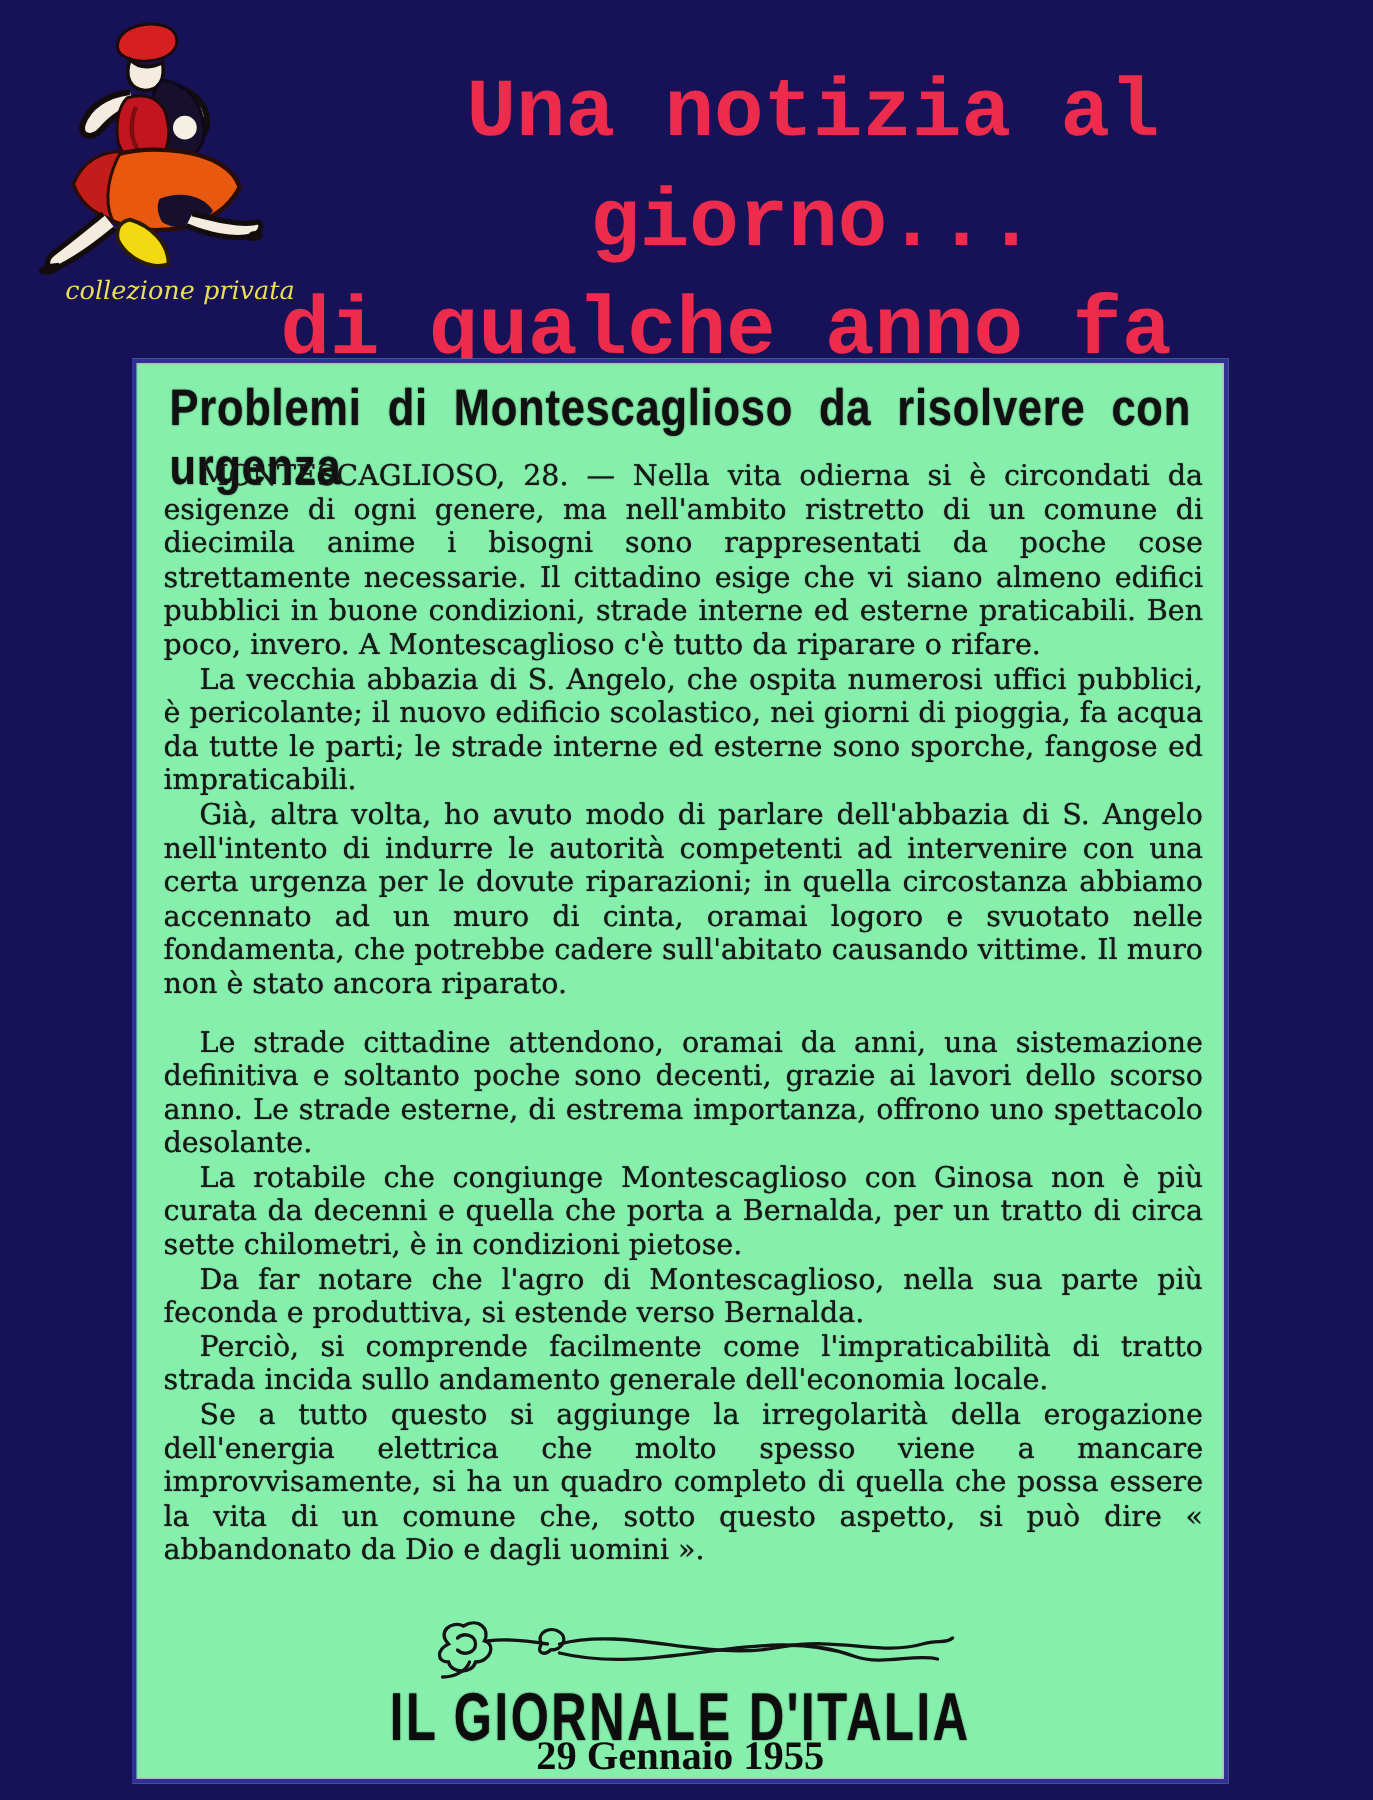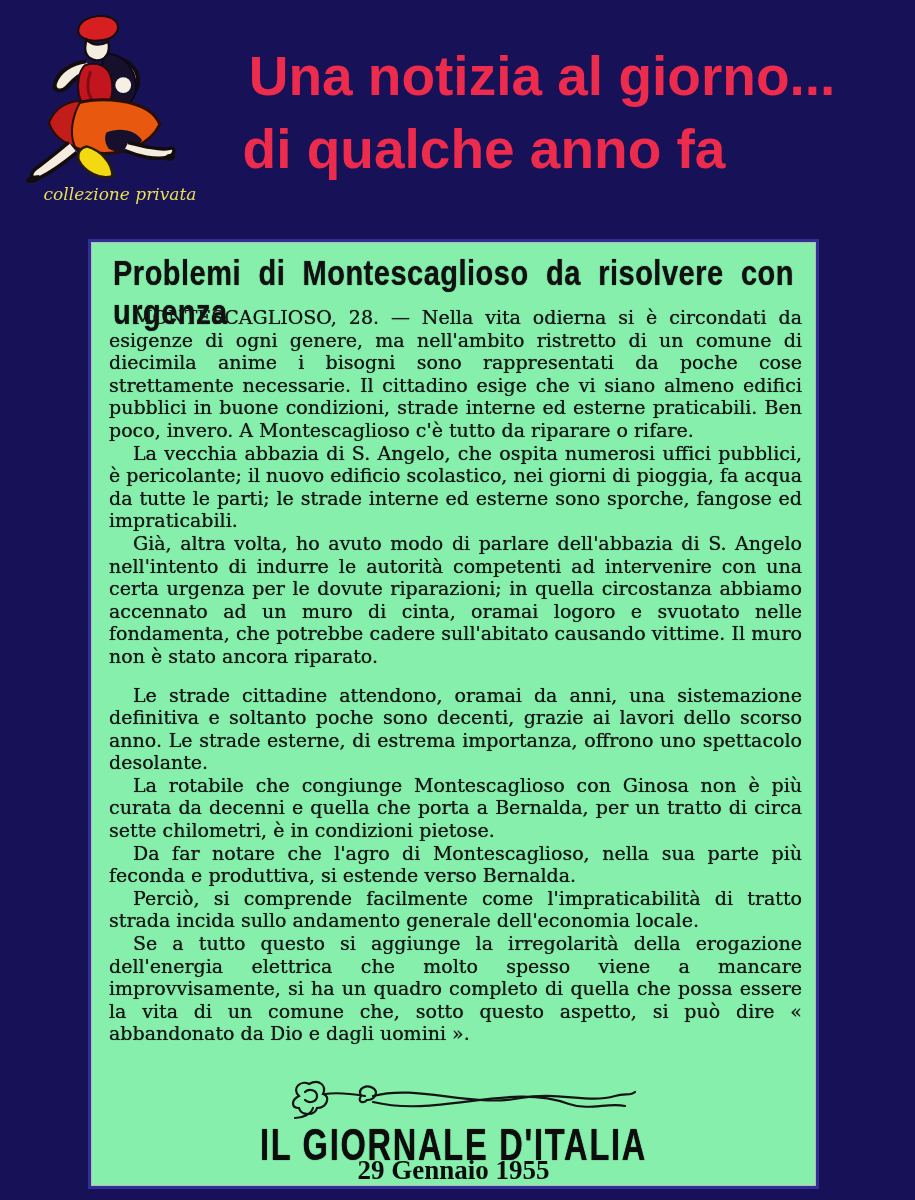--- a/index.html
+++ b/index.html
@@ -18,21 +18,21 @@
     position:absolute;left:0px;top:182px;width:240px;
     text-align:center;color:#e8df52;
     font-family:"DejaVu Serif", serif;font-style:italic;
     line-height:1.45;
   }
   .collection-caption .cap1{font-size:17px;}
   .collection-caption .cap2{font-size:20px;letter-spacing:1px;}
   .main-title{
     position:absolute;left:172px;top:40px;width:740px;
     text-align:center;color:#ec2b4d;
-    font-family:Liberation Sans, sans-serif;
+    font-family:Liberation Mono, monospace;
     font-weight:bold;font-size:55px;line-height:1.32;
   }
   .main-title .t2{display:block;transform:translateX(-58px);}
   
   .clipping{
     position:absolute;left:88px;top:239px;width:725px;height:944px;
     background:#86efac;
     border:3px solid #2f2f96;
     box-shadow:inset 0 0 0 1px #b9b9b9;
     color:#1c1c1c;

